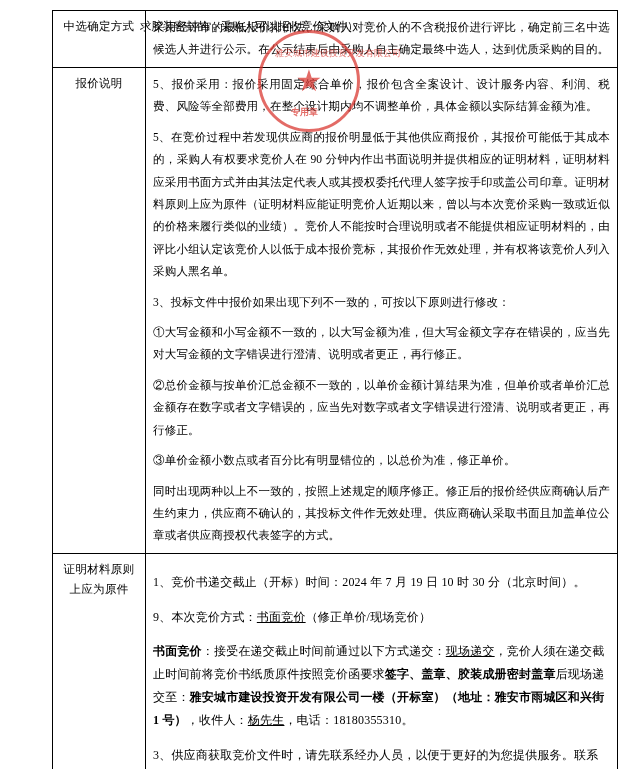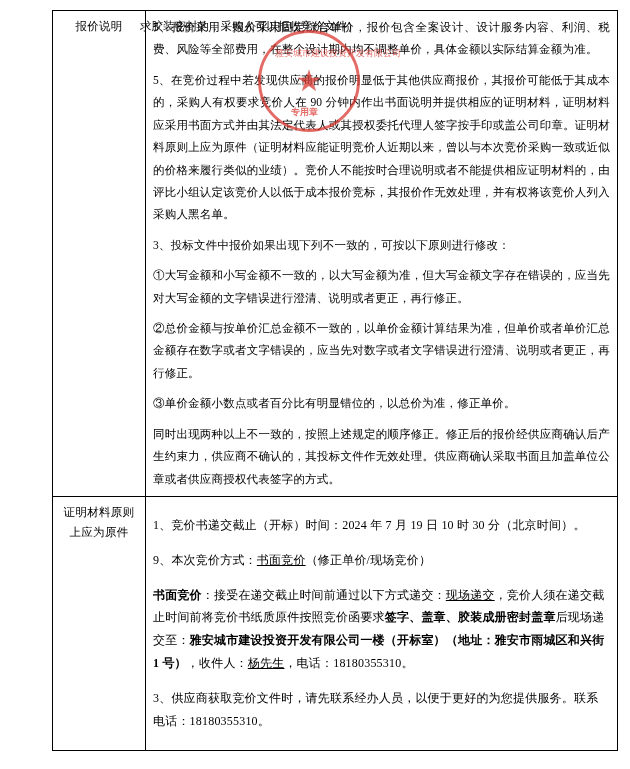--- a/index.html
+++ b/index.html
@@ -129,20 +129,28 @@
     <div class="star">★</div>
     <div class="seal-text">
       <span style="left:14px; top:14px;">雅安城市建设投资开发有限公司</span>
       <span style="left:30px; bottom:10px;font-weight:bold;">专用章</span>
     </div>
   </div>
 
   <table class="doc-table">
     <tbody>
 
+      <tr>
+        <td class="label-cell">
+          <div>中选确定方式</div>
+        </td>
+        <td class="content-cell">
+          <p class="para">采用经评审的最低报价排价法、采购人对竞价人的不含税报价进行评比，确定前三名中选候选人并进行公示。在公示结束后由采购人自主确定最终中选人，达到优质采购的目的。</p>
+        </td>
+      </tr>
 
       <tr>
         <td class="label-cell">
           <div>报价说明</div>
         </td>
         <td class="content-cell">
           <p class="para">5、报价采用：报价采用固定综合单价，报价包含全案设计、设计服务内容、利润、税费、风险等全部费用，在整个设计期内均不调整单价，具体金额以实际结算金额为准。</p>
           <p class="para">5、在竞价过程中若发现供应商的报价明显低于其他供应商报价，其报价可能低于其成本的，采购人有权要求竞价人在 90 分钟内作出书面说明并提供相应的证明材料，证明材料应采用书面方式并由其法定代表人或其授权委托代理人签字按手印或盖公司印章。证明材料原则上应为原件（证明材料应能证明竞价人近期以来，曾以与本次竞价采购一致或近似的价格来履行类似的业绩）。竞价人不能按时合理说明或者不能提供相应证明材料的，由评比小组认定该竞价人以低于成本报价竞标，其报价作无效处理，并有权将该竞价人列入采购人黑名单。</p>
           <p class="para">3、投标文件中报价如果出现下列不一致的，可按以下原则进行修改：</p>
           <p class="para">①大写金额和小写金额不一致的，以大写金额为准，但大写金额文字存在错误的，应当先对大写金额的文字错误进行澄清、说明或者更正，再行修正。</p>

